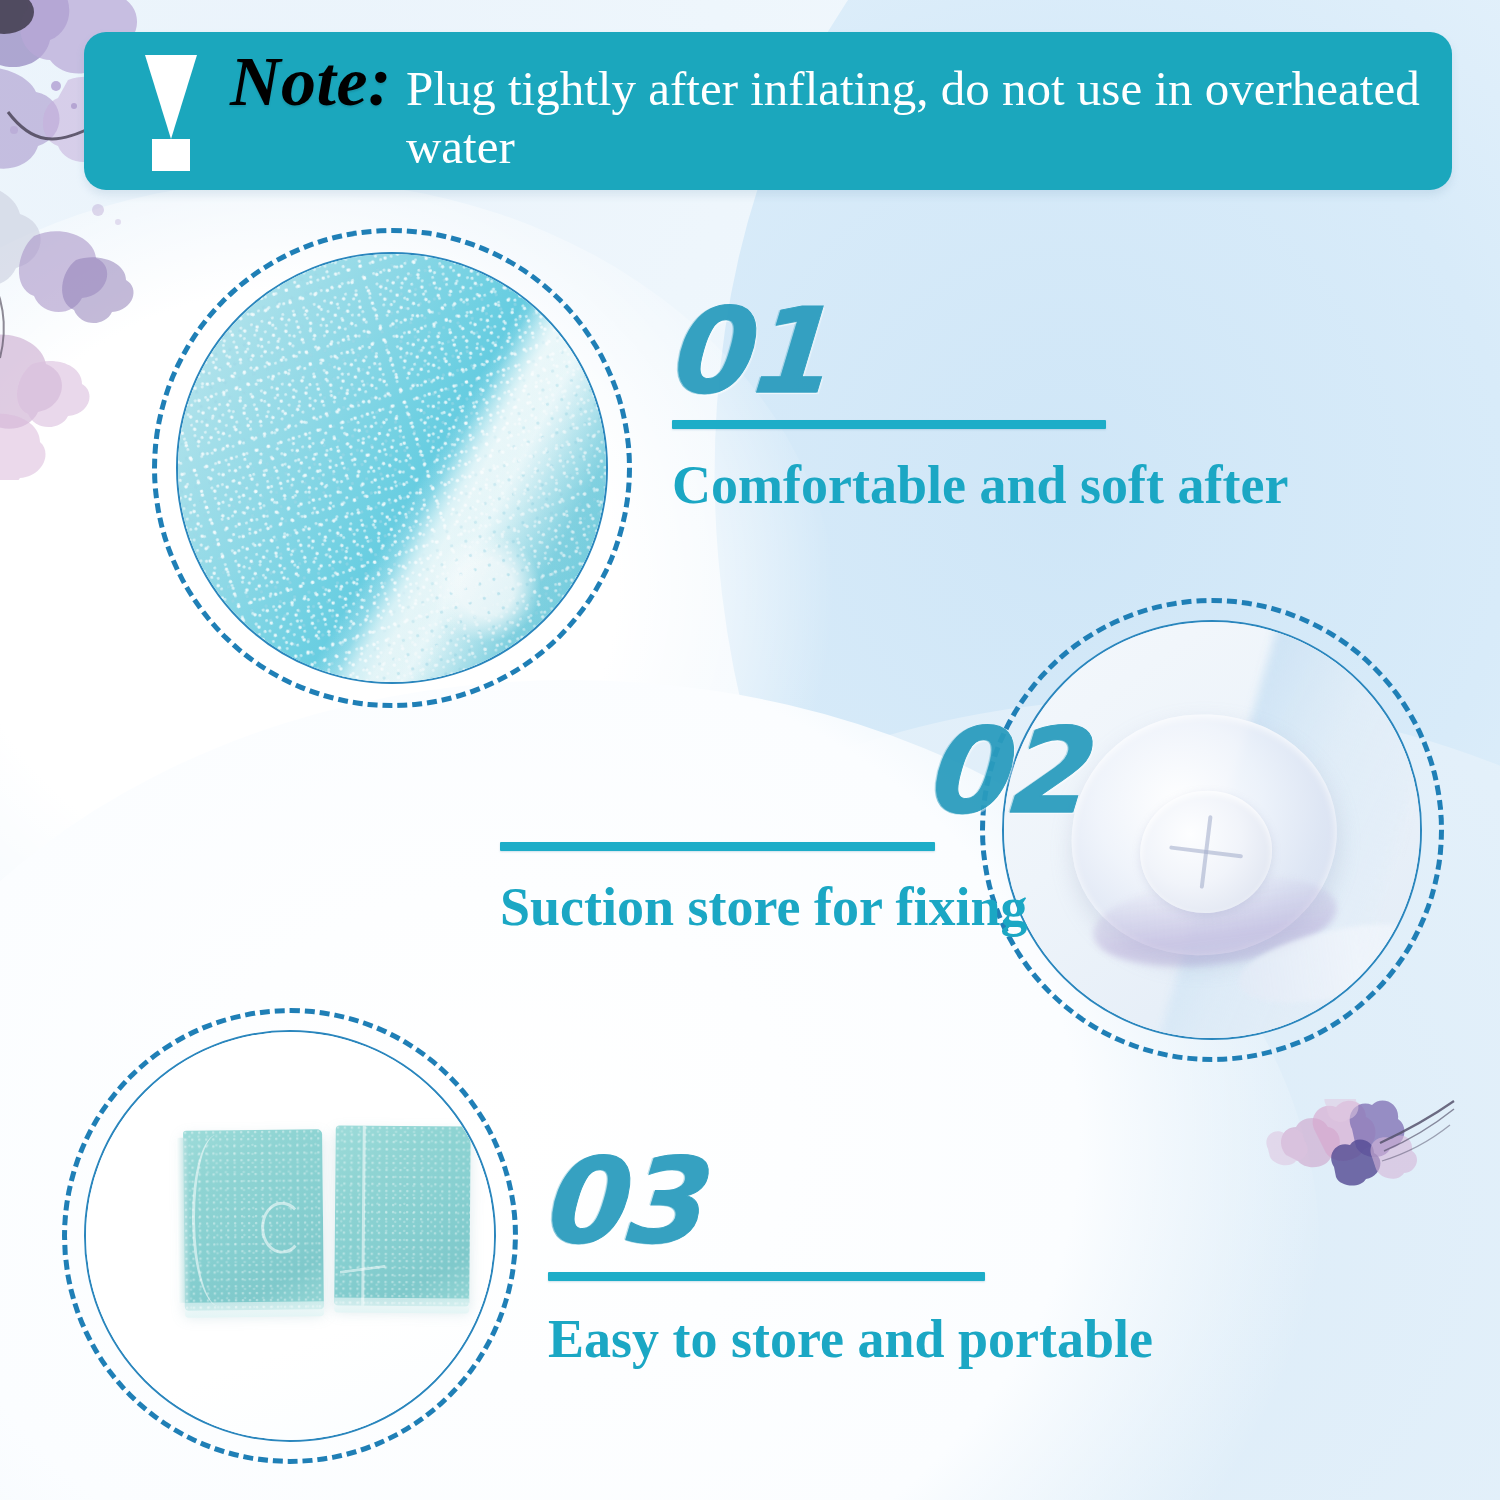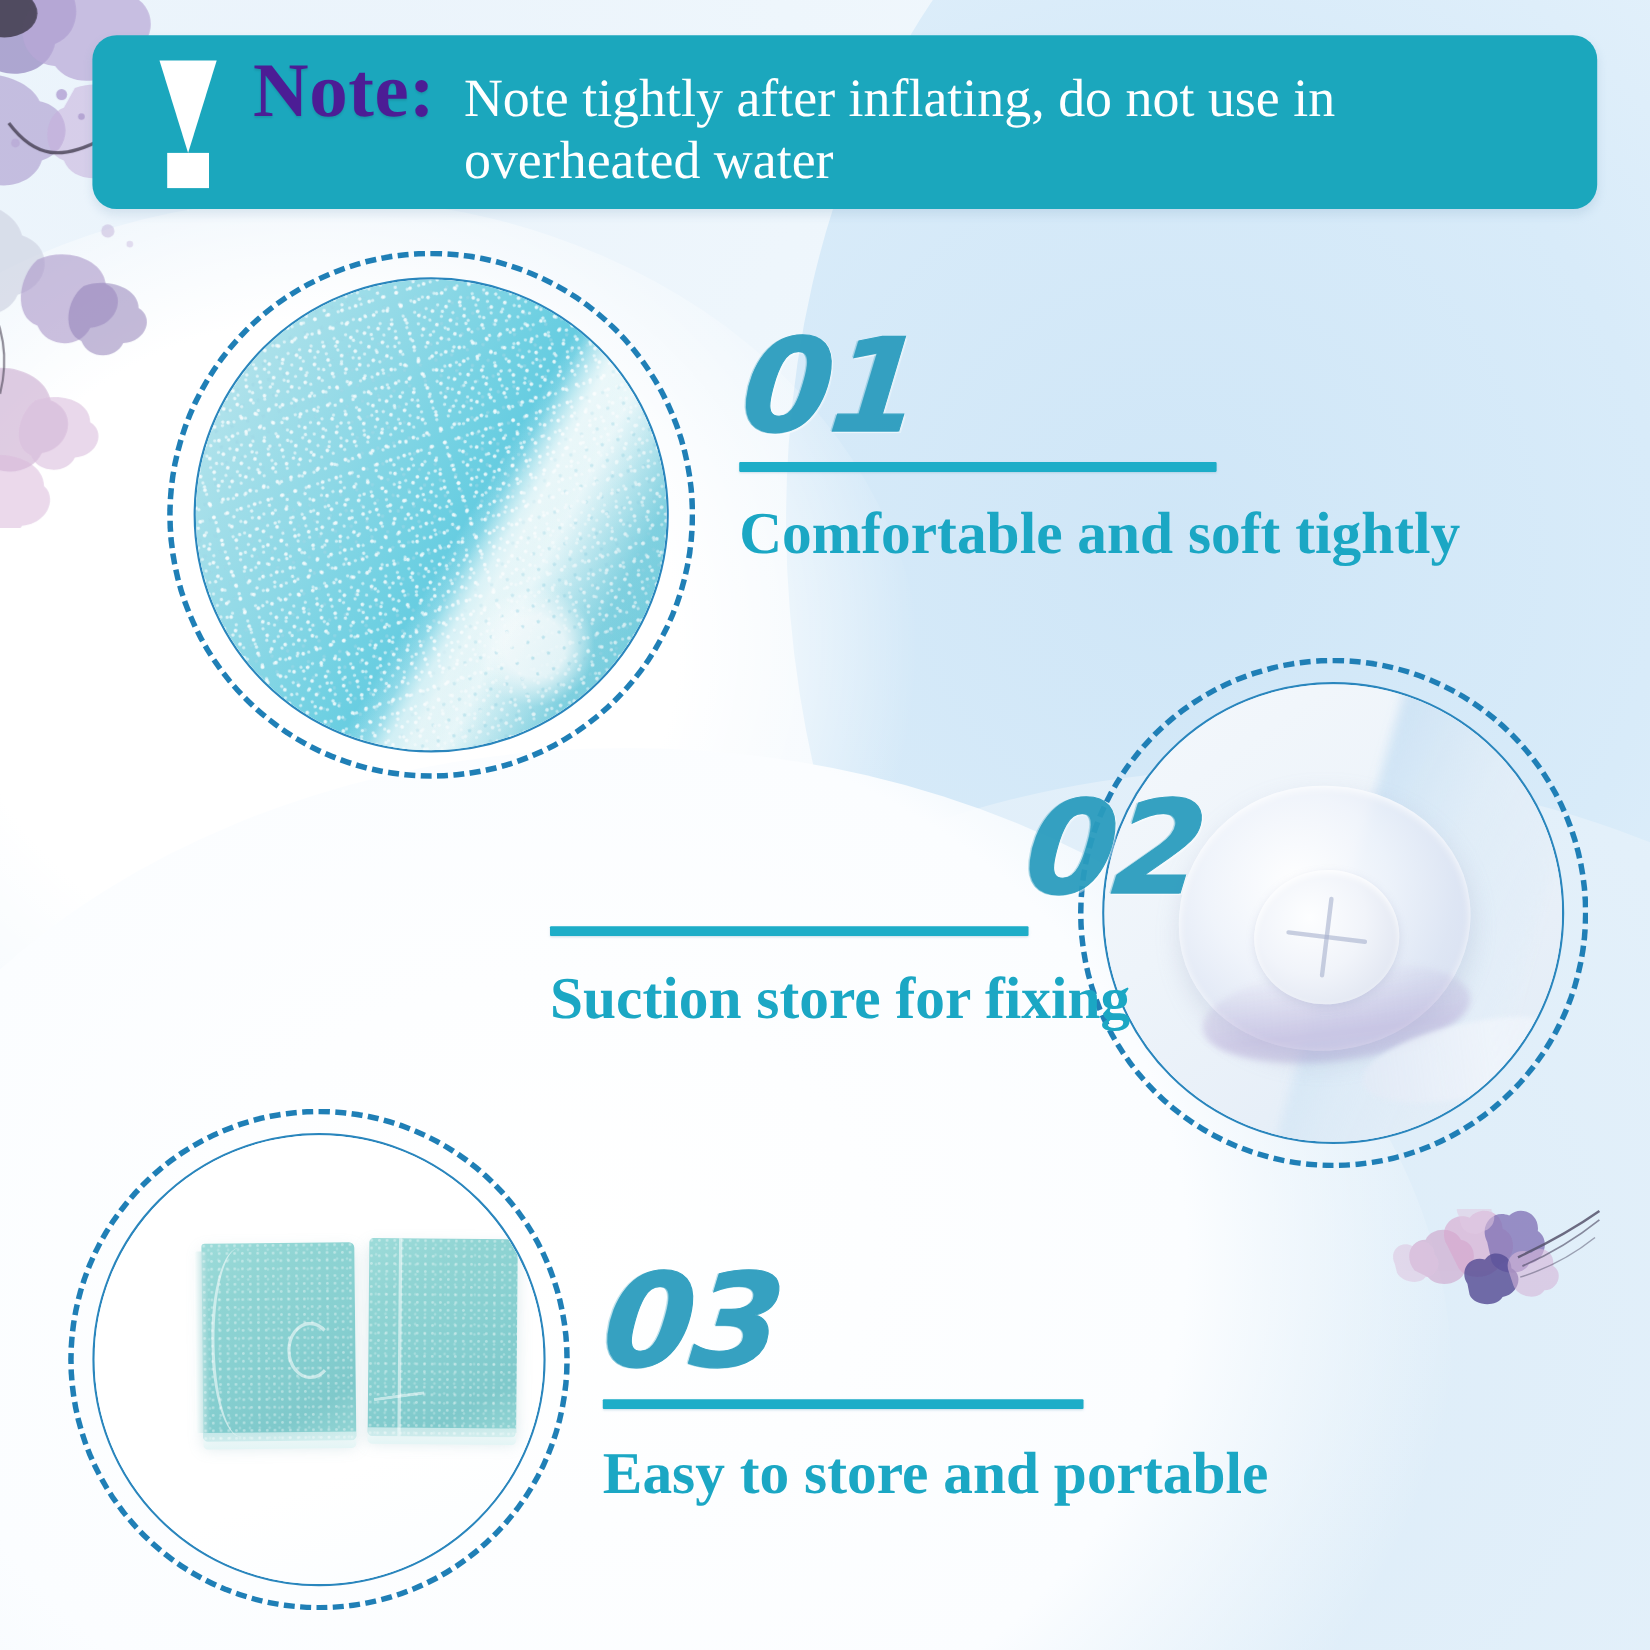--- a/index.html
+++ b/index.html
@@ -74,25 +74,26 @@
     border-left:26px solid transparent;
     border-right:26px solid transparent;
     border-top:84px solid #ffffff;
   }
   #bangDot{
     position:absolute;left:50%;bottom:2px;transform:translateX(-50%);
     width:38px;height:32px;background:#fff;
   }
   #noteTextCol{display:flex;align-items:baseline;flex:1 1 auto;padding-right:30px;}
   #noteLabel{
-    color:#4c1d95;font-size:70px;font-weight:700;
+    color:#000000;font-size:70px;font-weight:700;
     letter-spacing:.5px;line-height:1;
-    margin-right:26px;white-space:nowrap;
+    margin-right:14px;white-space:nowrap;
     flex:0 0 auto;
     text-shadow:0 2px 2px rgba(0,0,0,.10);
+    font-style:italic;
   }
   #noteBody{
     color:#fff;font-size:49px;line-height:1.17;
     font-weight:400;
     flex:1 1 auto;
   }
 
   
   .photo-circle{position:absolute;}
   .dash-ring{
@@ -328,21 +329,21 @@
     </svg>
   </div>
 
   <div id="noteBar">
     <div id="bangWrap">
       <div id="bangStem"></div>
       <div id="bangDot"></div>
     </div>
     <div id="noteTextCol">
       <span id="noteLabel">Note:</span>
-      <span id="noteBody">Note tightly after inflating, do not use in overheated water</span>
+      <span id="noteBody">Plug tightly after inflating, do not use in overheated water</span>
     </div>
   </div>
 
   <div class="photo-circle" id="circle1">
     <div class="dash-ring"></div>
     <div class="inner-circle">
       <div class="terry"></div>
     </div>
   </div>
 
@@ -377,21 +378,21 @@
           <div class="fold-v"></div>
           <div class="towel-bottom"></div>
         </div>
       </div>
     </div>
   </div>
 
   <div class="feature" id="feat1">
     <div class="num">01</div>
     <div class="rule"></div>
-    <div class="caption">Comfortable and soft tightly</div>
+    <div class="caption">Comfortable and soft after</div>
   </div>
 
   <div class="feature" id="feat2">
     <div class="num">02</div>
     <div class="rule"></div>
     <div class="caption">Suction store for fixing</div>
   </div>
 
   <div class="feature" id="feat3">
     <div class="num">03</div>

